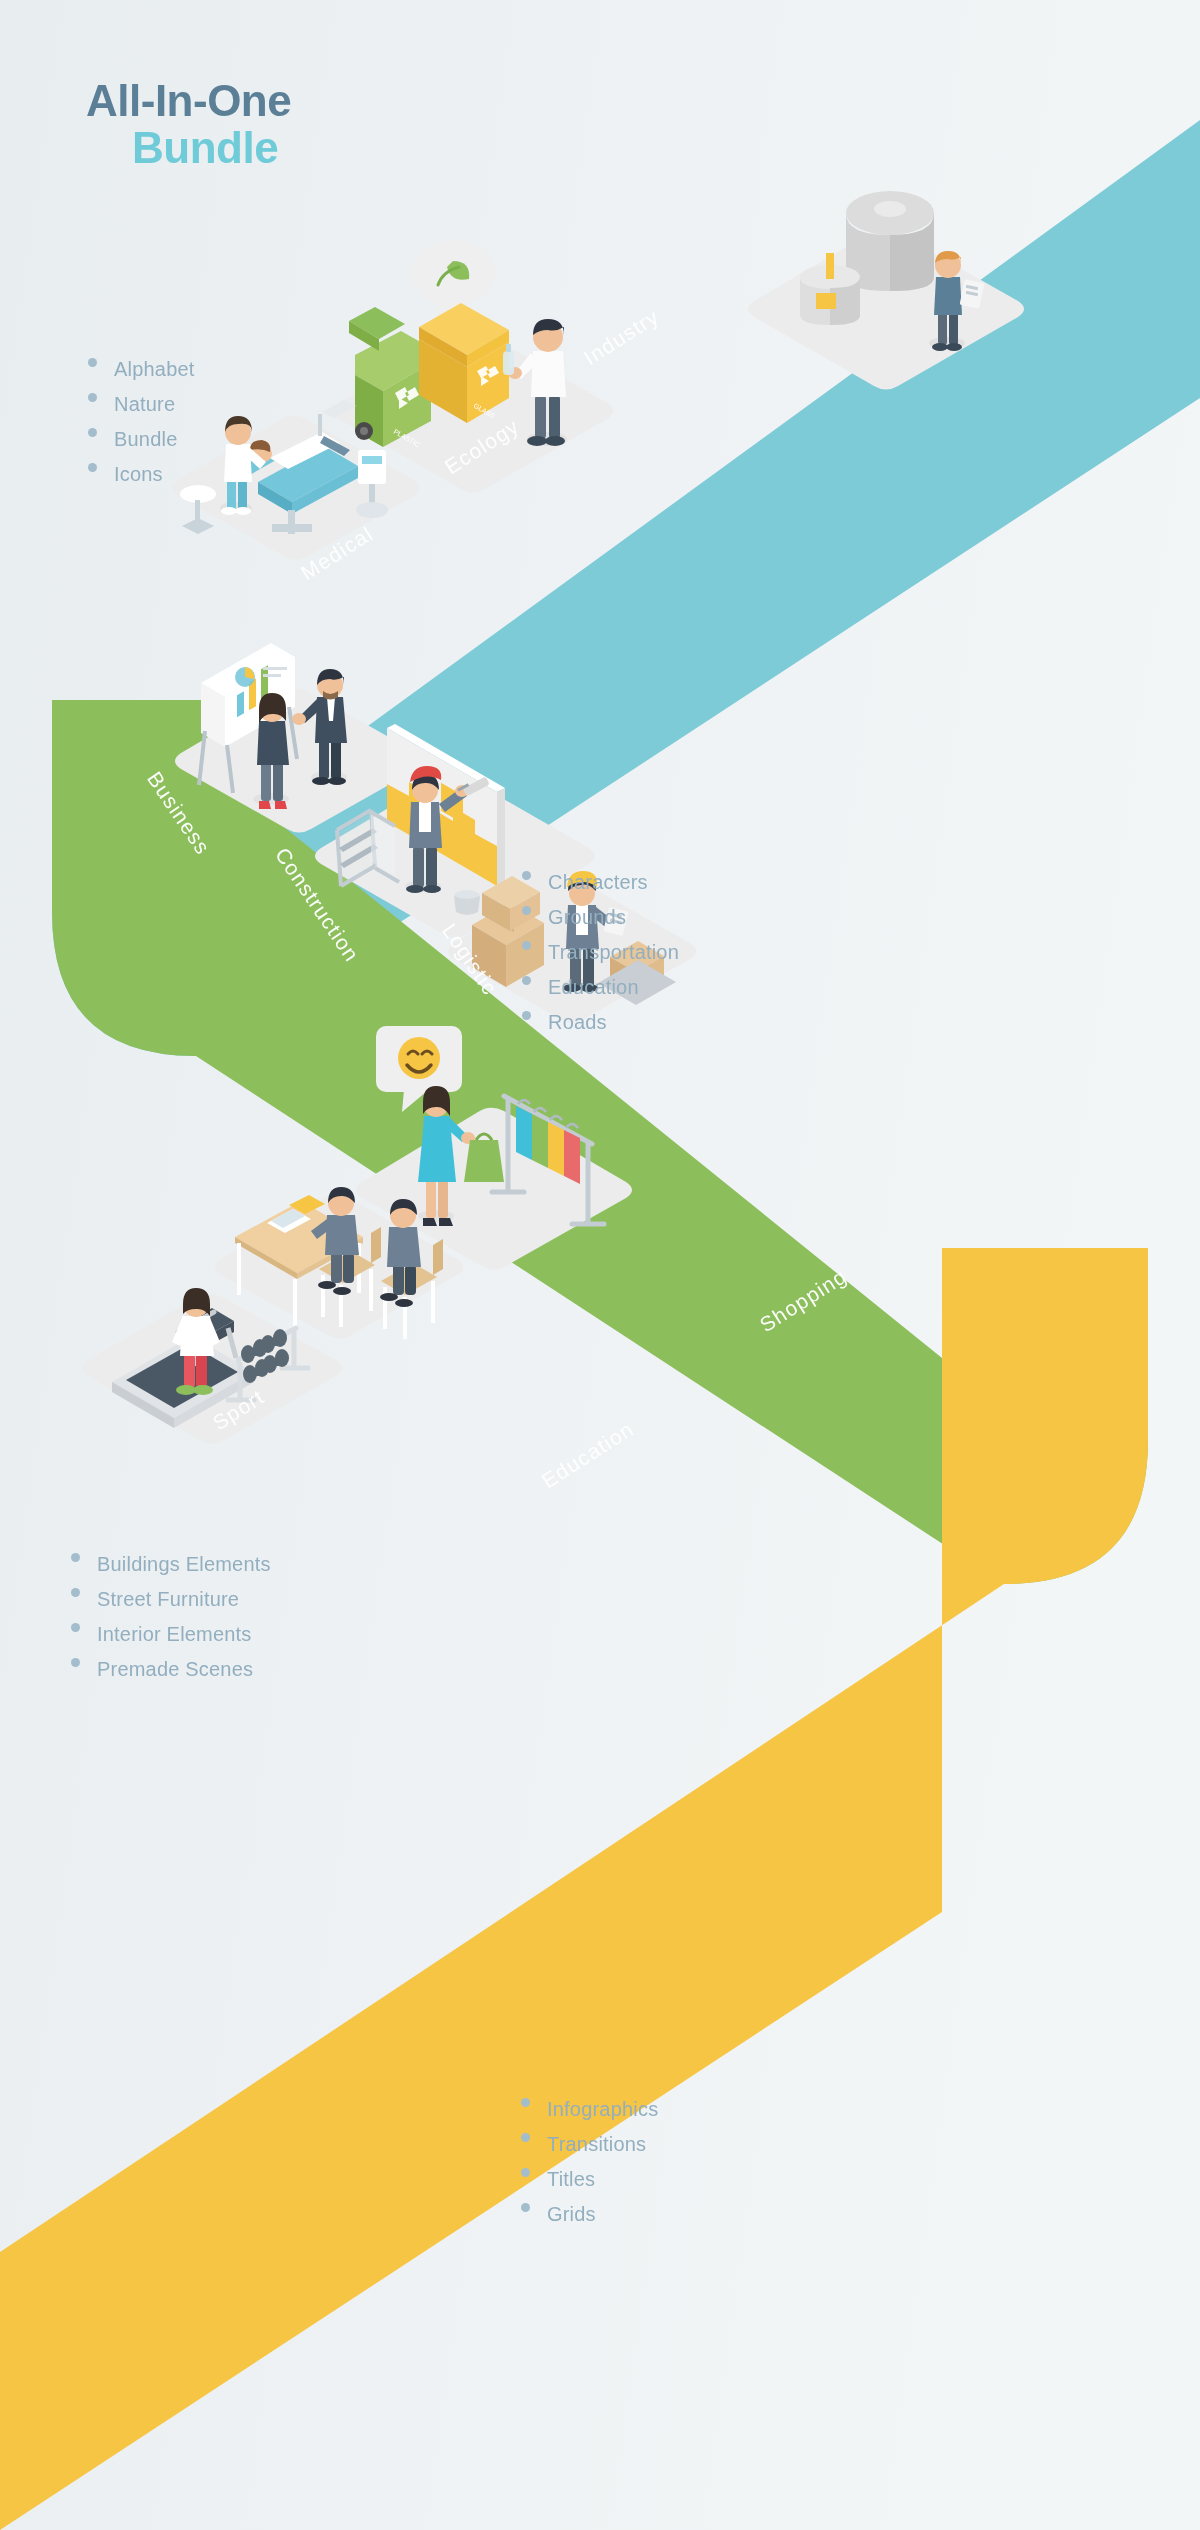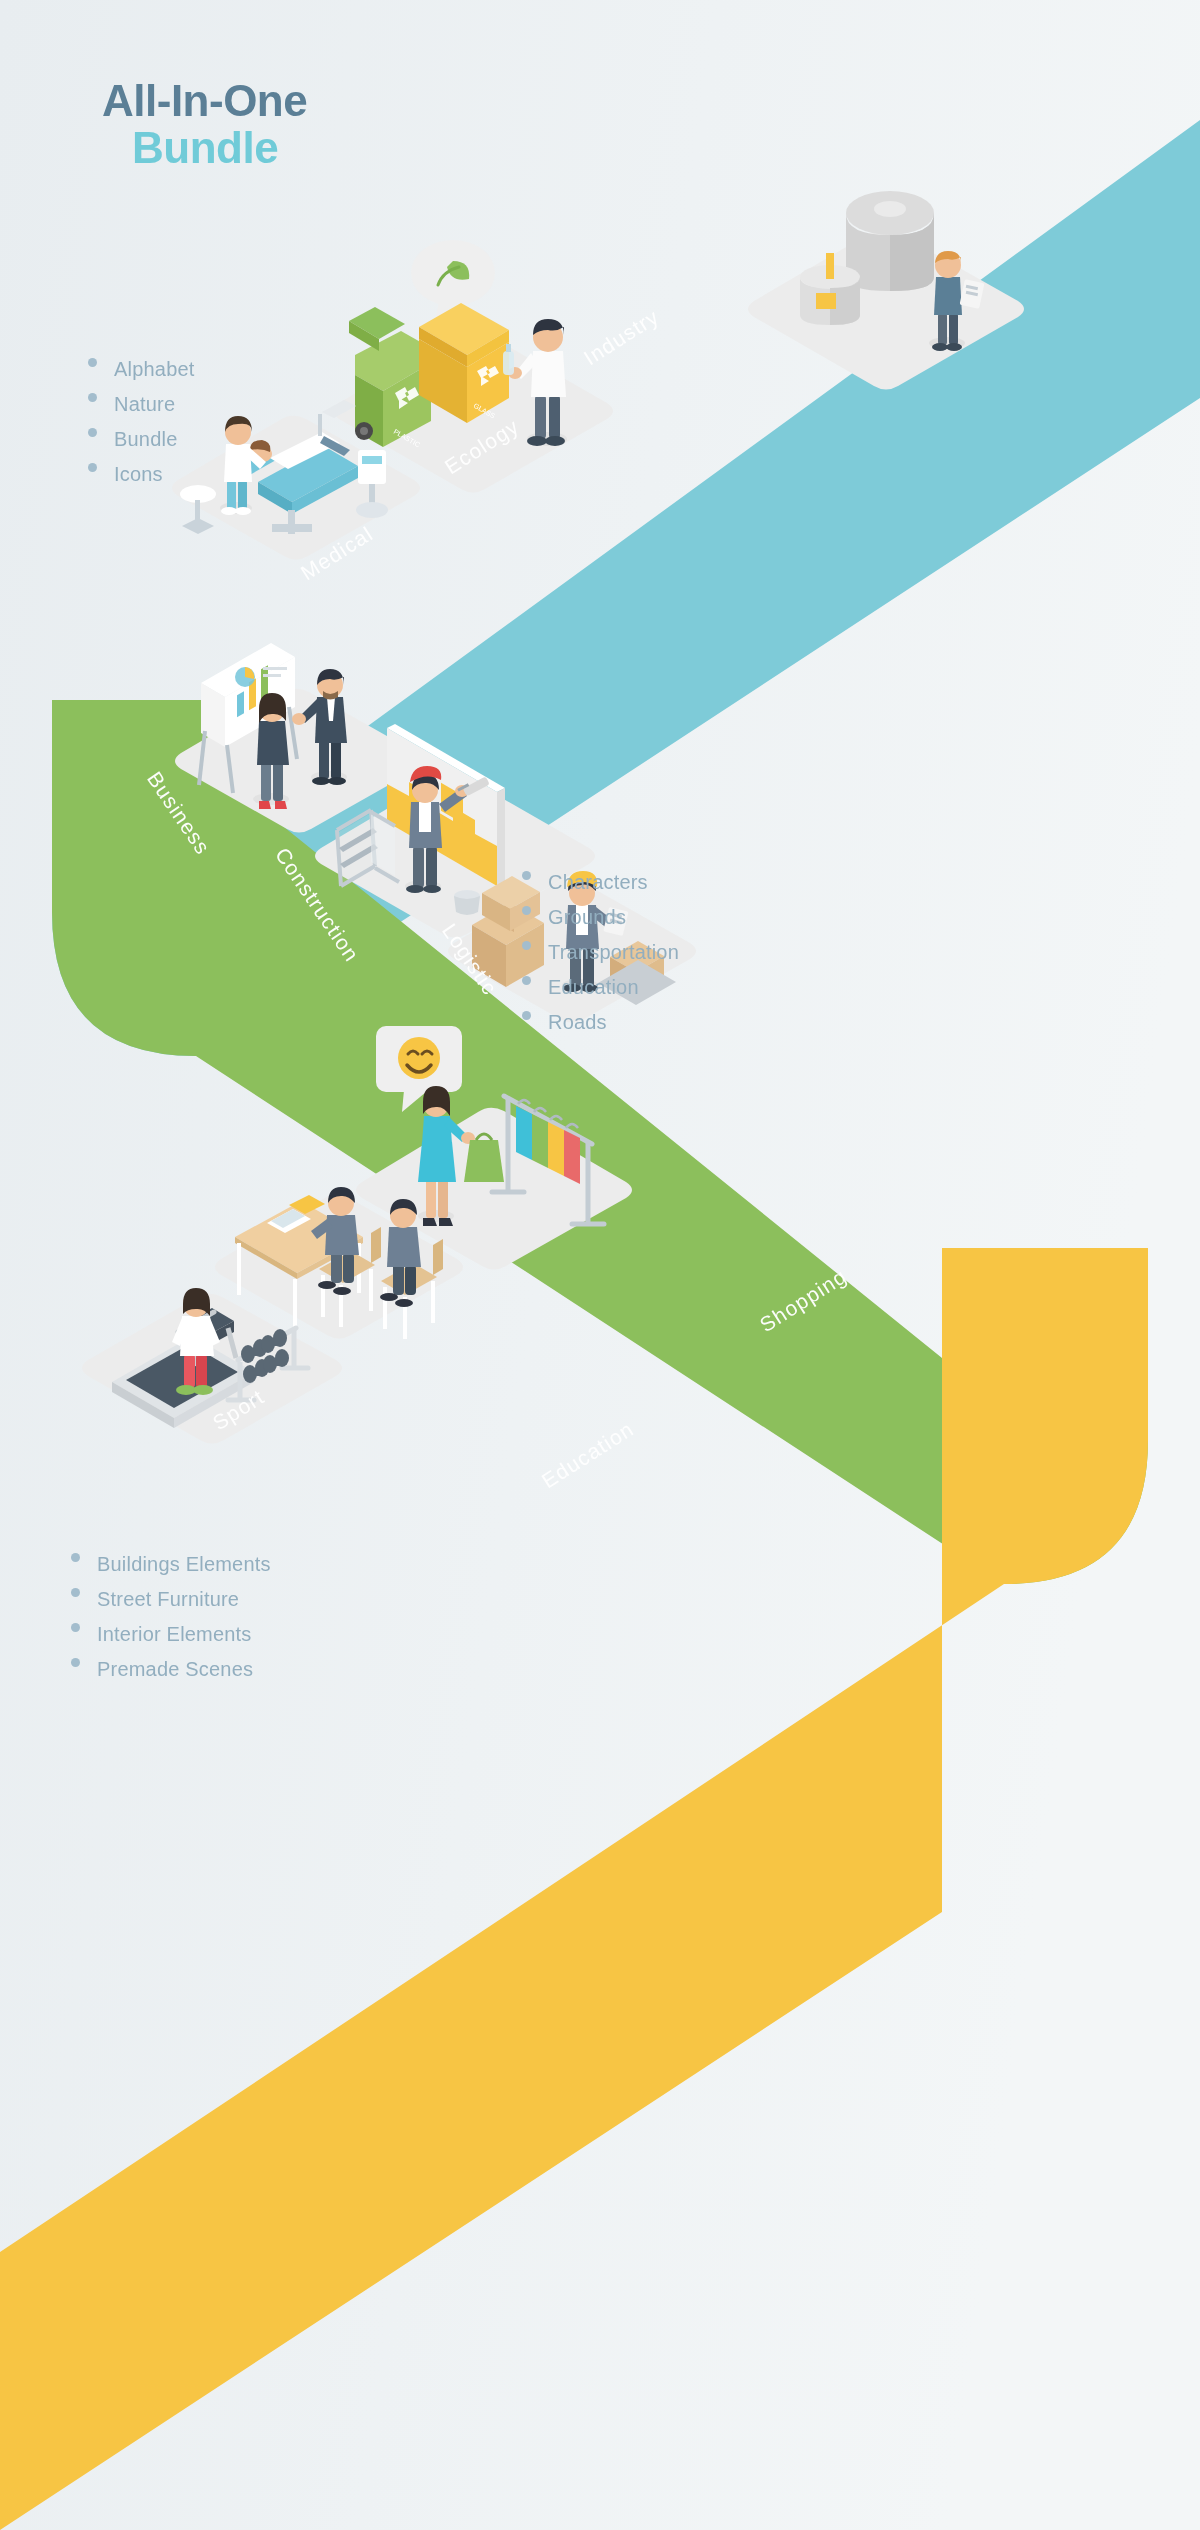--- a/index.html
+++ b/index.html
@@ -17,21 +17,21 @@
   }
   .ribbon-layer { position: absolute; inset: 0; }
   .ribbon-layer svg { display: block; }
 
   
   #title-block { position: absolute; left: 86px; top: 78px; }
   .title-line {
     font-size: 44px; font-weight: bold; letter-spacing: -0.5px;
     line-height: 1.06; white-space: nowrap;
   }
-  #title-line-1 { color: #5b7f96; margin-left: 16px; }
+  #title-line-1 { color: #5b7f96; }
   #title-line-2 { color: #70cbd8; margin-left: 46px; }
 
   
   .bullet-list { position: absolute; }
   .bullet-item {
     display: flex; align-items: flex-start;
     margin-bottom: 12px;
     white-space: nowrap;
   }
   .bullet-dot {
@@ -673,14 +673,32 @@
     <div class="bullet-item">
       <span class="bullet-dot"></span>
       <span class="bullet-text">Interior Elements</span>
     </div>
     <div class="bullet-item">
       <span class="bullet-dot"></span>
       <span class="bullet-text">Premade Scenes</span>
     </div>
   </div>
 
+  <div class="bullet-list" id="list-motion">
+    <div class="bullet-item">
+      <span class="bullet-dot"></span>
+      <span class="bullet-text">Infographics</span>
+    </div>
+    <div class="bullet-item">
+      <span class="bullet-dot"></span>
+      <span class="bullet-text">Transitions</span>
+    </div>
+    <div class="bullet-item">
+      <span class="bullet-dot"></span>
+      <span class="bullet-text">Titles</span>
+    </div>
+    <div class="bullet-item">
+      <span class="bullet-dot"></span>
+      <span class="bullet-text">Grids</span>
+    </div>
+  </div>
 
 </div>
 
 </body></html>

